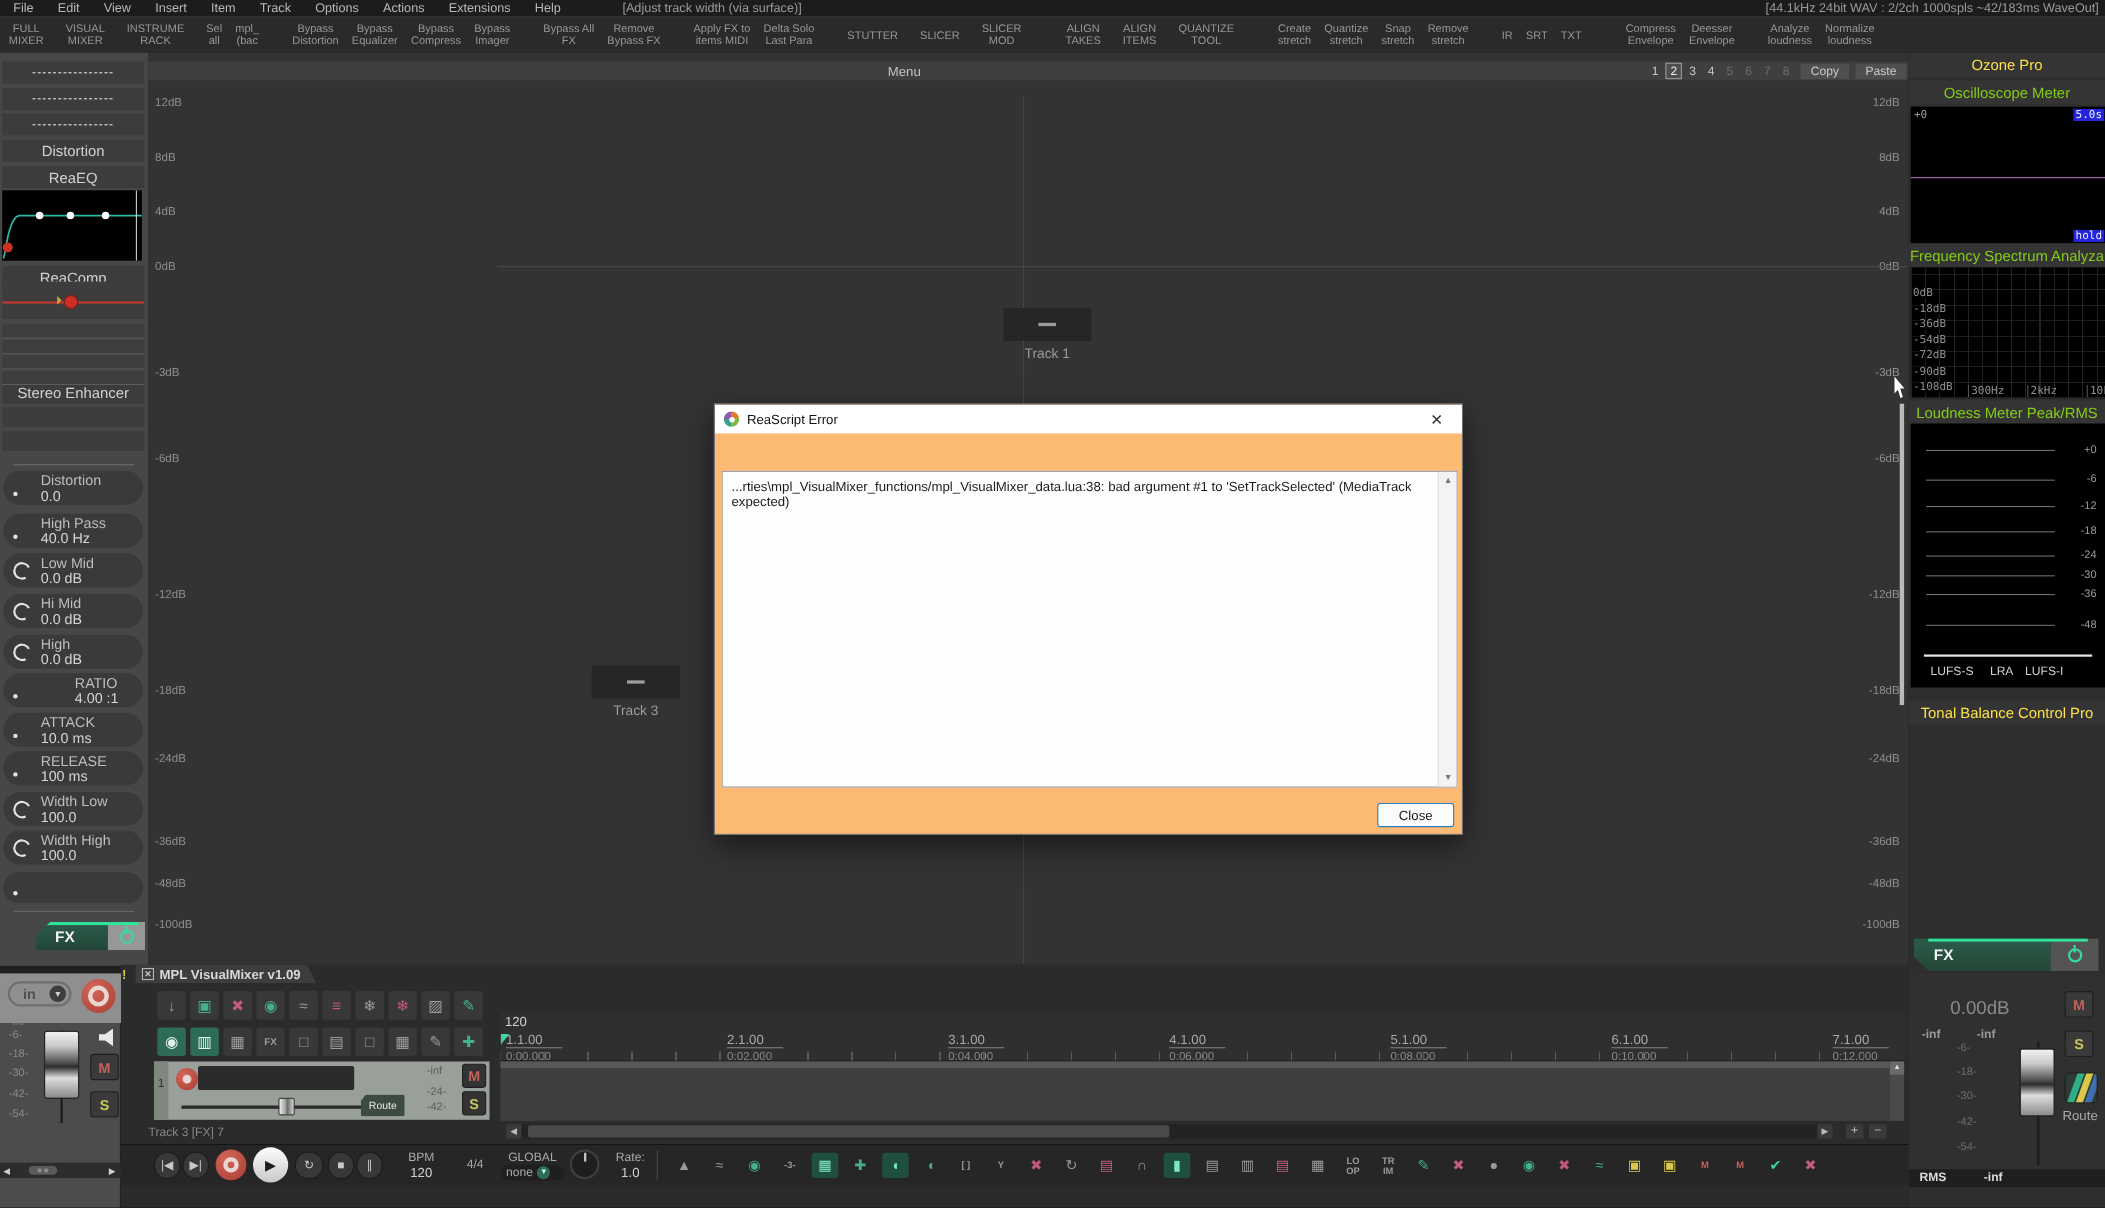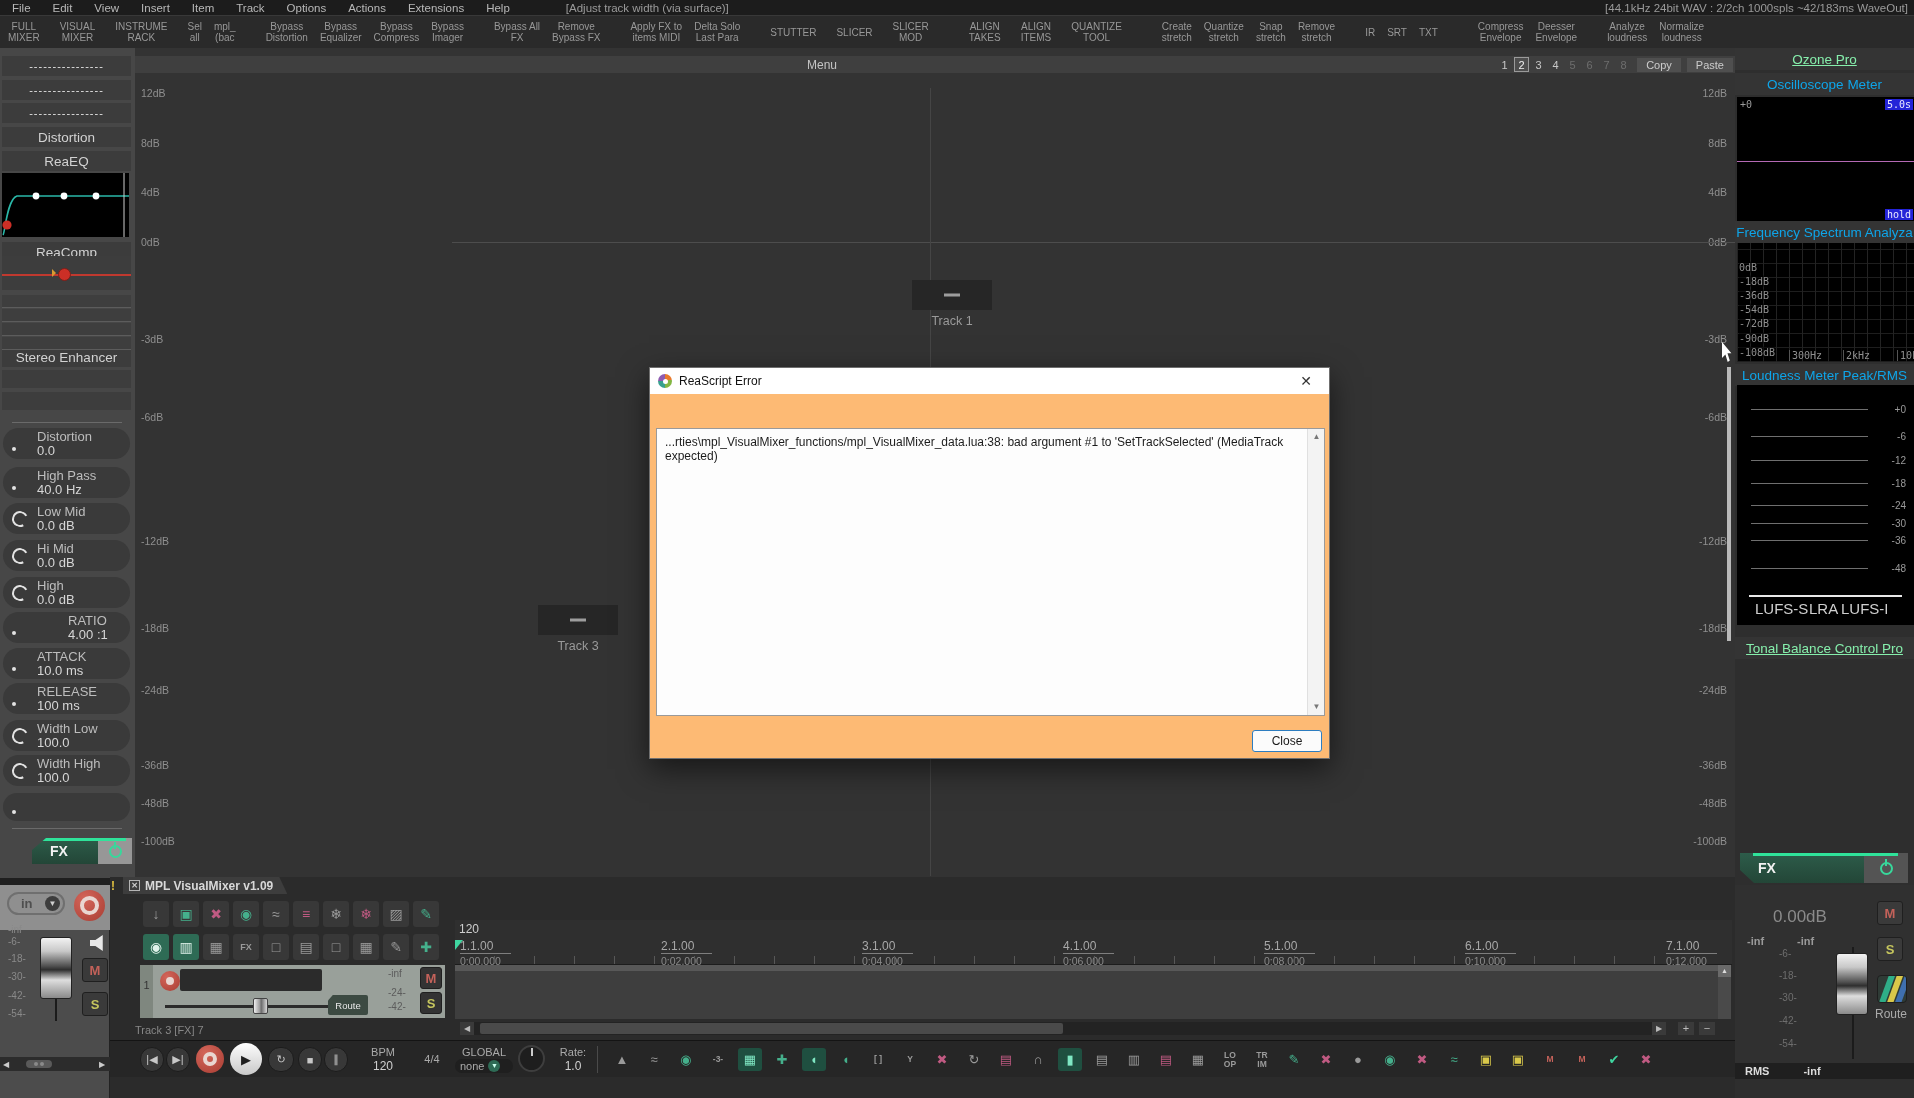--- a/index.html
+++ b/index.html
@@ -89,38 +89,38 @@
   .dlg-sb{position:absolute;right:0;top:0;width:17px;height:100%;background:#f3f3f3;border-left:1px solid #e0e0e0;}
   .dlg-sb .up,.dlg-sb .dn{position:absolute;left:0;width:17px;height:16px;color:#777;font-size:8px;text-align:center;line-height:16px;}
   .dlg-sb .up{top:0;} .dlg-sb .dn{bottom:0;}
   .close-btn{position:absolute;left:602px;top:362px;width:70px;height:22px;background:#fbfbfb;
     border:1px solid #2d7dc0;border-radius:3px;font-size:12px;color:#1a1a1a;
     display:flex;align-items:center;justify-content:center;cursor:default;}
 
   
   .rpanel{position:absolute;left:1735px;top:48px;width:179px;height:1050px;background:#2e2e2e;overflow:hidden;}
   .rp-head{position:absolute;left:0;width:179px;height:22px;background:#343434;display:flex;align-items:center;
-    justify-content:center;font-size:13.5px;color:#0ea5e9;white-space:nowrap;overflow:hidden;}
-  .rp-head.red{color:#86efac;text-decoration:underline;}
+    justify-content:center;font-size:13.5px;color:#84cc16;white-space:nowrap;overflow:hidden;}
+  .rp-head.red{color:#fde047;}
   .osc{position:absolute;left:2px;top:49px;width:177px;height:125px;background:#000;}
   .osc .gain{position:absolute;left:3px;top:2px;font-size:10px;color:#9a9a9a;}
   .osc .timebox,.osc .holdbox{position:absolute;right:1px;background:#2424d8;color:#e8e8ff;font-size:10px;padding:0 2px;}
   .osc .timebox{top:2px;} .osc .holdbox{bottom:2px;}
   .osc .trace{position:absolute;left:0;top:64px;width:100%;height:1px;background:#b469b4;}
   .spectrum{position:absolute;left:2px;top:195px;width:177px;height:119px;background:#000;
     background-image:repeating-linear-gradient(90deg,#232323 0 1px,transparent 1px 13px),
                      repeating-linear-gradient(0deg,#1e1e1e 0 1px,transparent 1px 14px);}
   .sp-db{position:absolute;left:2px;transform:translateY(-50%);font-size:10px;color:#8f8f8f;background:rgba(0,0,0,.5);}
   .sp-fq{position:absolute;bottom:1px;font-size:10px;color:#8f8f8f;border-left:1px solid #555;padding-left:2px;}
   .loud{position:absolute;left:2px;top:337px;width:177px;height:240px;background:#000;}
   .l-tick{position:absolute;left:0;width:100%;height:1px;}
   .l-tick .ln{position:absolute;left:14px;right:46px;top:0;height:1px;background:#6f6f6f;}
   .l-tick .lb{position:absolute;right:8px;top:0;transform:translateY(-50%);font-size:10px;color:#9a9a9a;}
   .loud .base{position:absolute;left:12px;right:12px;top:210px;height:2px;background:#e8e8e8;}
-  .lufs{position:absolute;bottom:8px;transform:none;font-size:15px;color:#cfcfcf;}
+  .lufs{position:absolute;bottom:8px;transform:none;font-size:11px;color:#cfcfcf;}
   .rp-mixer{position:absolute;left:0;top:837px;width:179px;height:190px;background:#303030;}
   .rp-gain{position:absolute;left:38px;top:22px;font-size:17px;color:#8a8a8a;}
   .rp-peak{position:absolute;top:50px;font-size:11px;font-weight:bold;color:#9a9a9a;}
   .rm-tick{position:absolute;left:44px;transform:translateY(-50%);font-size:10px;color:#6e6e6e;}
   .fader-track{position:absolute;width:2px;background:#1b1b1b;}
   .fader-cap{position:absolute;border-radius:3px;
     background:linear-gradient(180deg,#f2f2f2 0%,#c8c8c8 22%,#4f4f4f 47%,#2e2e2e 53%,#dedede 70%,#8a8a8a 100%);
     border:1px solid #222;cursor:grab;}
   .msbtn{position:absolute;width:26px;height:24px;background:#3a3a3a;border:1px solid #1f1f1f;border-radius:3px;
     display:flex;align-items:center;justify-content:center;font-weight:bold;font-size:13px;cursor:default;}

